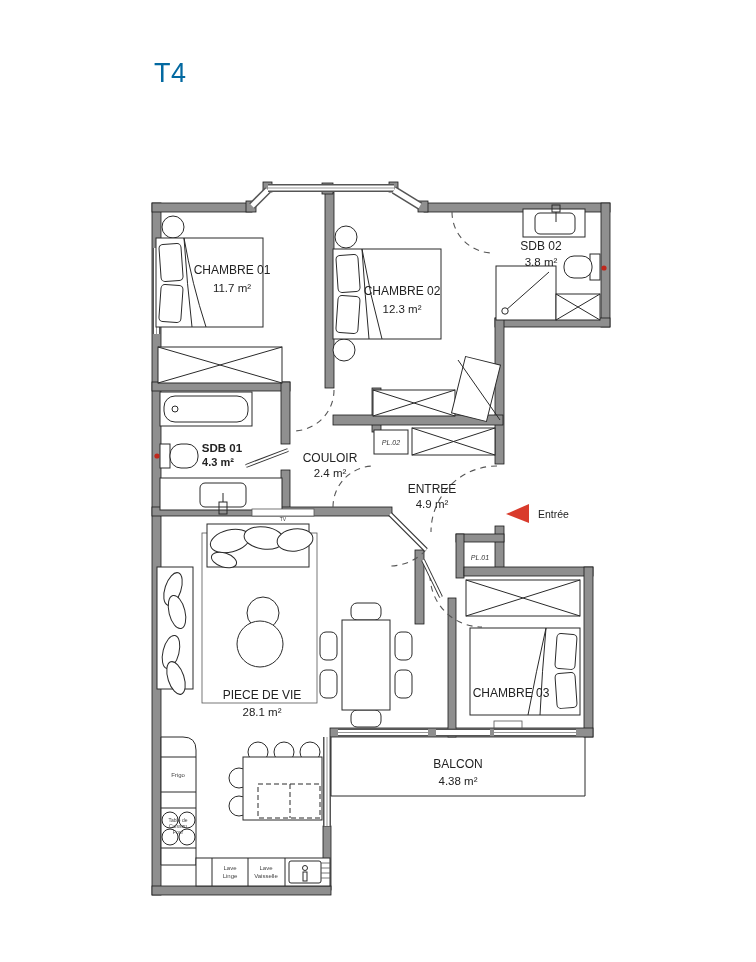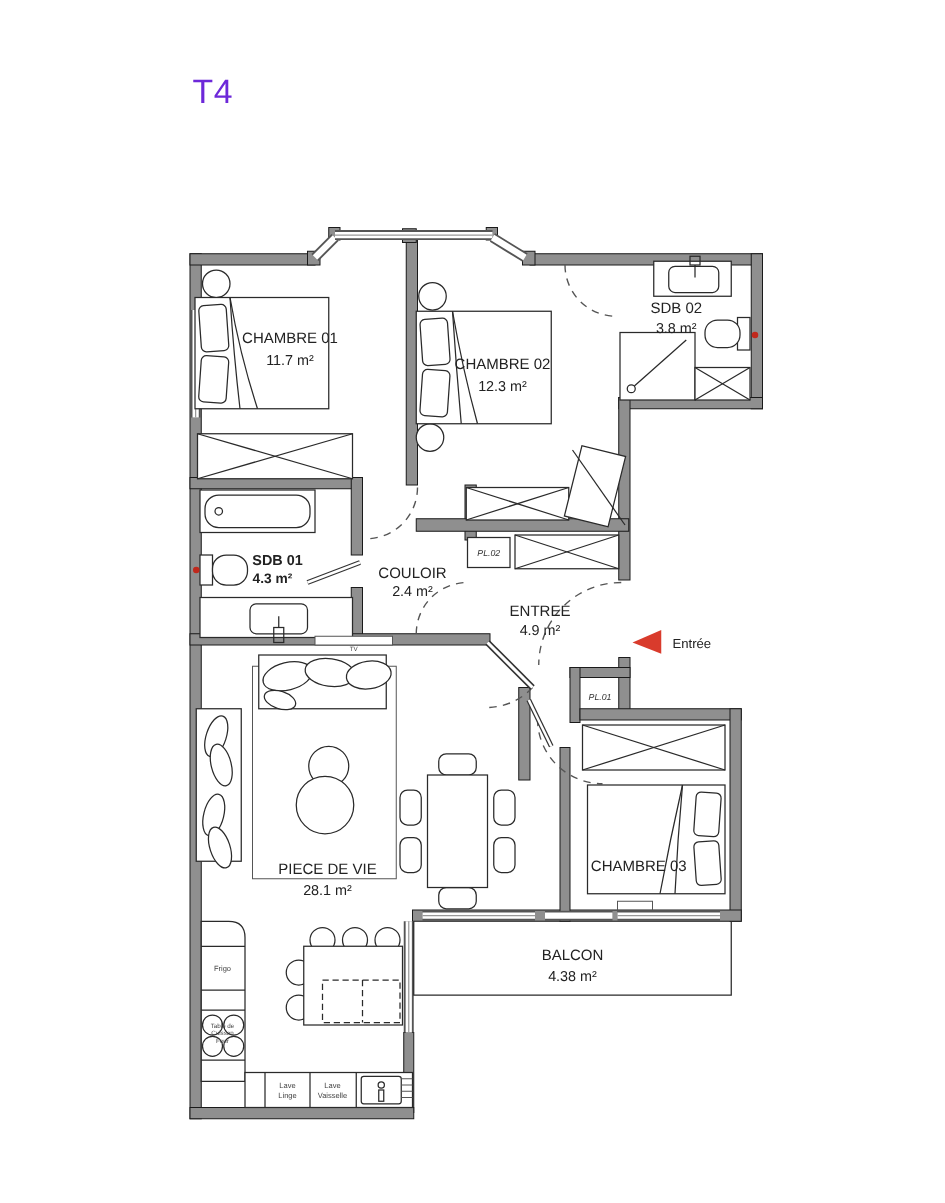--- a/index.html
+++ b/index.html
@@ -1,17 +1,17 @@
 <!DOCTYPE html>
 <html><head>
 <meta charset="utf-8">
 <style>
   html,body{margin:0;padding:0;background:#ffffff;}
   .page{width:756px;height:962px;position:relative;background:#fff;font-family:"Liberation Sans",sans-serif;}
-  .title{position:absolute;left:154px;top:58px;font-size:27px;color:#6d28d9;letter-spacing:.5px;}
+  .title{position:absolute;left:154px;top:58px;font-size:27px;color:#0369a1;letter-spacing:.5px;}
   svg text{font-family:"Liberation Sans",sans-serif;fill:#222;}
   .room-name{font-size:12px;text-anchor:middle;}
   .room-area{font-size:11.5px;text-anchor:middle;}
   .bold{font-weight:bold;}
   .pl-label{font-size:7px;font-style:italic;text-anchor:middle;fill:#333;}
   .tiny{font-size:6px;text-anchor:middle;fill:#444;}
   .micro{font-size:5px;text-anchor:middle;fill:#444;}
   .entry-label{font-size:10.5px;text-anchor:start;}
   .wall{fill:#8f8f8f;stroke:#1a1a1a;stroke-width:0.8;}
   .furn{fill:#ffffff;stroke:#2a2a2a;stroke-width:1;}

